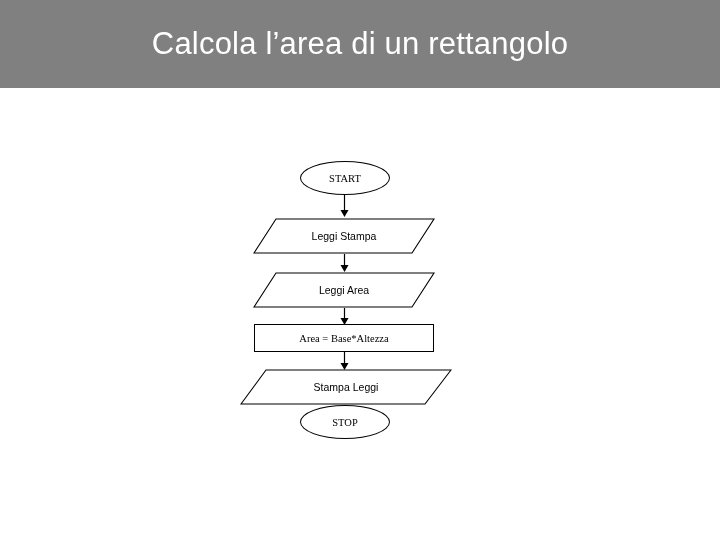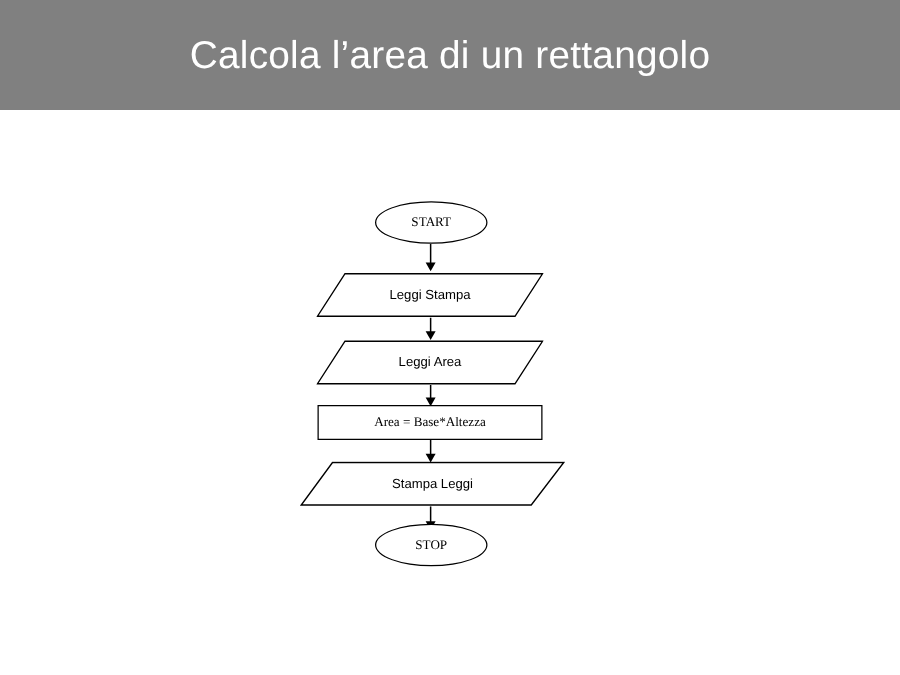--- a/index.html
+++ b/index.html
@@ -169,18 +169,18 @@
       <div class="io-label">Stampa Leggi</div>
     </div>
 
     <div class="connector" style="left:338px; top:317px;">
       <svg width="13" height="20" viewBox="0 0 13 20">
         <line x1="6.5" y1="0" x2="6.5" y2="13" stroke="#000000" stroke-width="1.2"></line>
         <polygon points="2.5,12 10.5,12 6.5,19" fill="#000000"></polygon>
       </svg>
     </div>
 
-    <div class="node terminal" style="left:300px; top:331px; width:90px; height:34px;text-align:center;">
+    <div class="node terminal" style="left:300px; top:317px; width:90px; height:34px;text-align:center;">
       <span>STOP</span>
     </div>
 
   </div>
 </div>
 
 </body></html>

